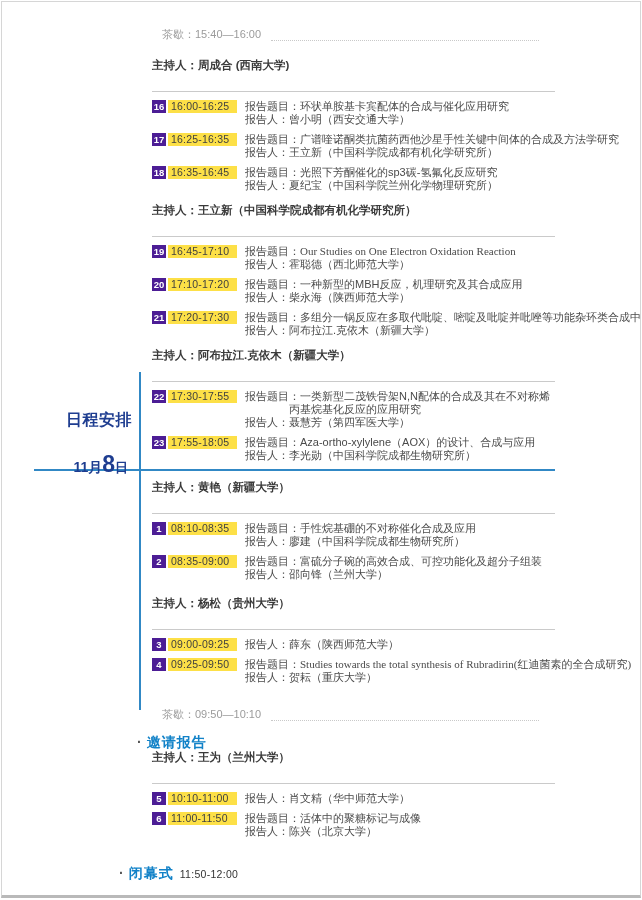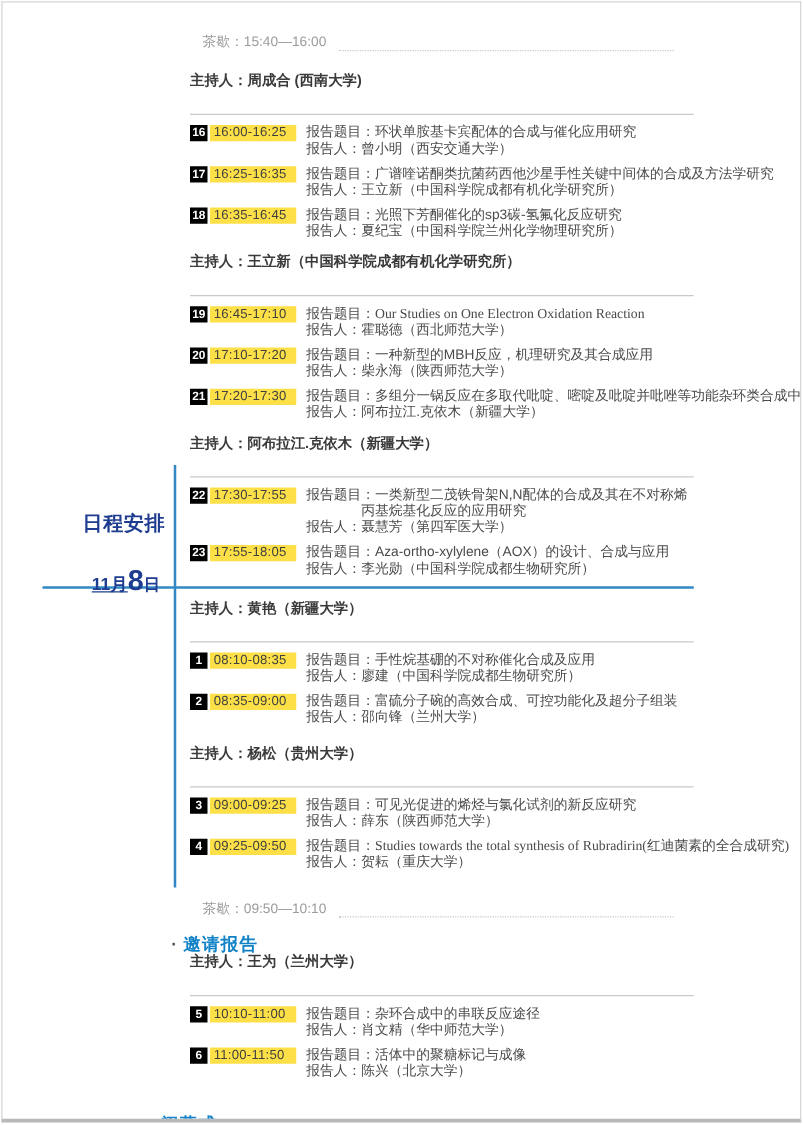--- a/index.html
+++ b/index.html
@@ -25,21 +25,21 @@
   }
   .chair.mt-md { margin-top:12px; }
   .chair.mt-lg { margin-top:16px; }
   .chair.mt-sm { margin-top:10px; }
   .chair.mt-xs { margin-top:0; }
 
   .talks { margin-top:8px; }
   .talk { display:flex; align-items:flex-start; margin-bottom:7px; }
   .badge {
     flex:none; width:14px; height:13px; line-height:13px; text-align:center;
-    background:#000000; color:#ffffff; font-size:9.5px; font-weight:bold;
+    background:#4c1d95; color:#ffffff; font-size:9.5px; font-weight:bold;
   }
   .time {
     flex:none; height:13px; line-height:13px; margin-left:2px; min-width:61px;
     background:#fde047; color:#3f3f3f; font-size:10.5px; letter-spacing:0.2px;
     padding:0 5px 0 3px; white-space:nowrap;
   }
   .talk-text { margin-left:8px; font-size:11px; line-height:13px; color:#4a4a4a; }
   .t-title { white-space:nowrap; }
   .t-title.wrap { white-space:normal; max-width:330px; padding-left:44px; text-indent:-44px; }
   .t-title.serif { font-family:"Liberation Serif","DejaVu Serif",serif; }
@@ -51,21 +51,21 @@
 
   
   .sb-title {
     position:absolute; left:26px; top:404px; width:104px; text-align:right;
     font-size:16px; line-height:28px; font-weight:bold; color:#1e3d90; letter-spacing:0.5px;
   }
   .sb-date {
     position:absolute; left:26px; top:449px; width:100px; text-align:right;
     color:#1e3d90; font-weight:bold; line-height:26px; white-space:nowrap;
   }
-  .sb-date .d-sm { font-size:14px;text-decoration:underline; }
+  .sb-date .d-sm { font-size:14px; }
   .sb-date .d-lg { font-size:23px; }
   .sb-date .d-xs { font-size:13px; }
 
   
   .heading { margin-top:12px; margin-left:-15px; font-size:14px; line-height:18px; white-space:nowrap; }
   .heading .bullet { color:#555555; font-weight:bold; margin-right:5px; }
   .heading .h-label { color:#1282c8; font-weight:bold; letter-spacing:1px; }
   .closing { margin-top:26px; margin-left:-33px; font-size:14px; line-height:18px; white-space:nowrap; }
   .closing .bullet { color:#555555; font-weight:bold; margin-right:5px; }
   .closing .h-label { color:#1282c8; font-weight:bold; letter-spacing:1px; }
@@ -187,21 +187,20 @@
         </div>
       </div>
     </div>
 
     <div class="chair mt-lg">主持人：杨松（贵州大学）</div>
     <div class="talks">
       <div class="talk">
         <span class="badge">3</span>
         <span class="time">09:00-09:25</span>
         <div class="talk-text">
-          <div class="t-title">报告题目：可见光促进的烯烃与氯化试剂的新反应研究</div>
           <div class="t-speaker">报告人：薛东（陕西师范大学）</div>
         </div>
       </div>
       <div class="talk">
         <span class="badge">4</span>
         <span class="time">09:25-09:50</span>
         <div class="talk-text">
           <div class="t-title serif">报告题目：Studies towards the total synthesis of Rubradirin(红迪菌素的全合成研究)</div>
           <div class="t-speaker">报告人：贺耘（重庆大学）</div>
         </div>
@@ -216,21 +215,20 @@
     <div class="heading">
       <span class="bullet">·</span><span class="h-label">邀请报告</span>
     </div>
 
     <div class="chair mt-xs">主持人：王为（兰州大学）</div>
     <div class="talks">
       <div class="talk">
         <span class="badge">5</span>
         <span class="time">10:10-11:00</span>
         <div class="talk-text">
-          <div class="t-title">报告题目：杂环合成中的串联反应途径</div>
           <div class="t-speaker">报告人：肖文精（华中师范大学）</div>
         </div>
       </div>
       <div class="talk">
         <span class="badge">6</span>
         <span class="time">11:00-11:50</span>
         <div class="talk-text">
           <div class="t-title">报告题目：活体中的聚糖标记与成像</div>
           <div class="t-speaker">报告人：陈兴（北京大学）</div>
         </div>

